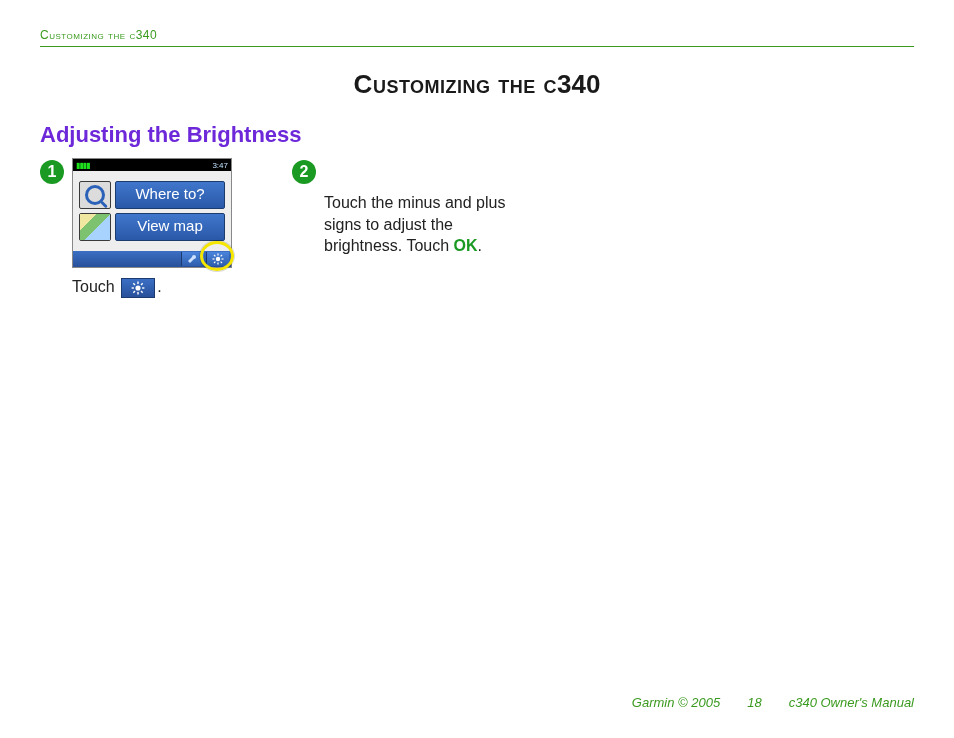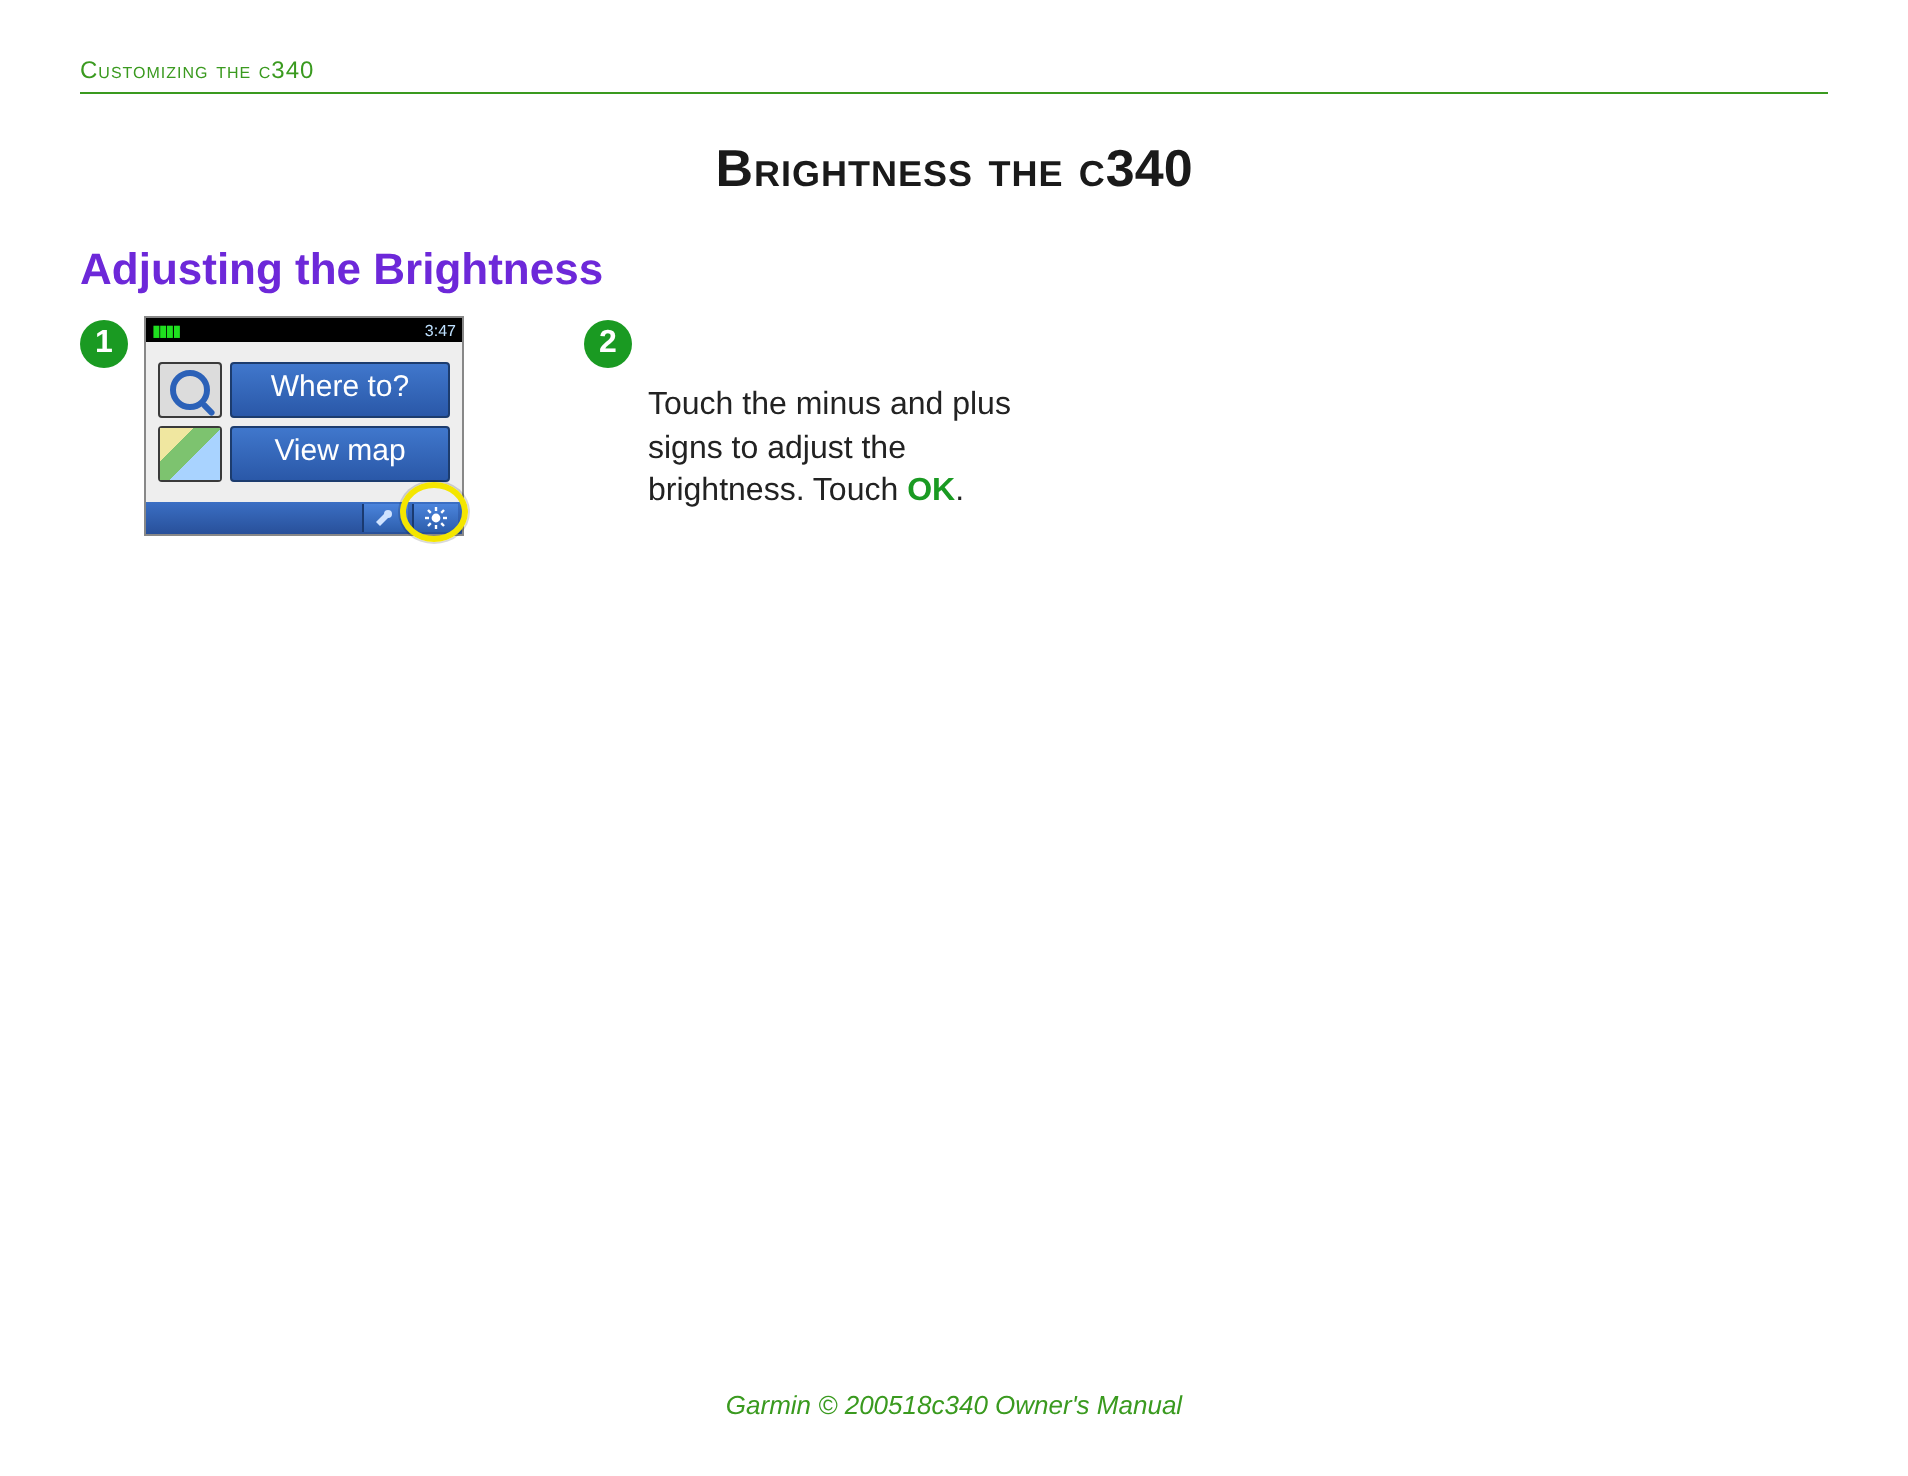--- a/index.html
+++ b/index.html
@@ -257,35 +257,36 @@
   .shot2 .btn-cancel { background: linear-gradient(#8c4c8c,#6e2f77); }
   .shot2 .btn-ok     { background: linear-gradient(#3aa840,#2c8a2e); }
 
   
   .footer {
     position: absolute;
     left: 40px;
     right: 40px;
     bottom: 28px;
     display: flex;
-    justify-content: center;
+    justify-content: flex-end;
     color: #3a9a1f;
     font-style: italic;
     font-size: 13px;
+    gap: 27px;
   }
 </style>
 </head>
 <body>
 
 <div class="page">
 
   <div class="running-head">Customizing the c340</div>
 
   <h1 class="title">
-    <span class="sc">Brightness the c</span><span>340</span>
+    <span class="sc">Customizing the c</span><span>340</span>
   </h1>
 
   <h2 class="section">Adjusting the Brightness</h2>
 
   <div class="steps">
 
     <div class="step">
       <div class="step-row">
         <div class="step-num">1</div>
 
@@ -327,20 +328,37 @@
                     <line x1="2" y1="10" x2="3.4" y2="8.6"></line>
                     <line x1="8.6" y1="3.4" x2="10" y2="2"></line>
                   </g>
                 </svg>
             </div>
             <div class="highlight-ring"></div>
           </div>
         </div>
       </div>
 
+      <div class="caption">
+        <span>Touch </span><span class="inline-brightness">
+          <svg width="14" height="14" viewBox="0 0 12 12">
+              <circle cx="6" cy="6" r="2.2" fill="#fff"></circle>
+              <g stroke="#fff" stroke-width="1.2">
+                <line x1="6" y1="0.5" x2="6" y2="2.5"></line>
+                <line x1="6" y1="9.5" x2="6" y2="11.5"></line>
+                <line x1="0.5" y1="6" x2="2.5" y2="6"></line>
+                <line x1="9.5" y1="6" x2="11.5" y2="6"></line>
+                <line x1="2" y1="2" x2="3.4" y2="3.4"></line>
+                <line x1="8.6" y1="8.6" x2="10" y2="10"></line>
+                <line x1="2" y1="10" x2="3.4" y2="8.6"></line>
+                <line x1="8.6" y1="3.4" x2="10" y2="2"></line>
+              </g>
+            </svg>
+        </span><span>.</span>
+      </div>
     </div>
 
     <div class="step">
       <div class="step-row">
         <div class="step-num">2</div>
 
       </div>
 
       <div class="caption">
         <span>Touch the minus and plus signs to adjust the brightness. Touch </span><span class="ok">OK</span><span>.</span>

